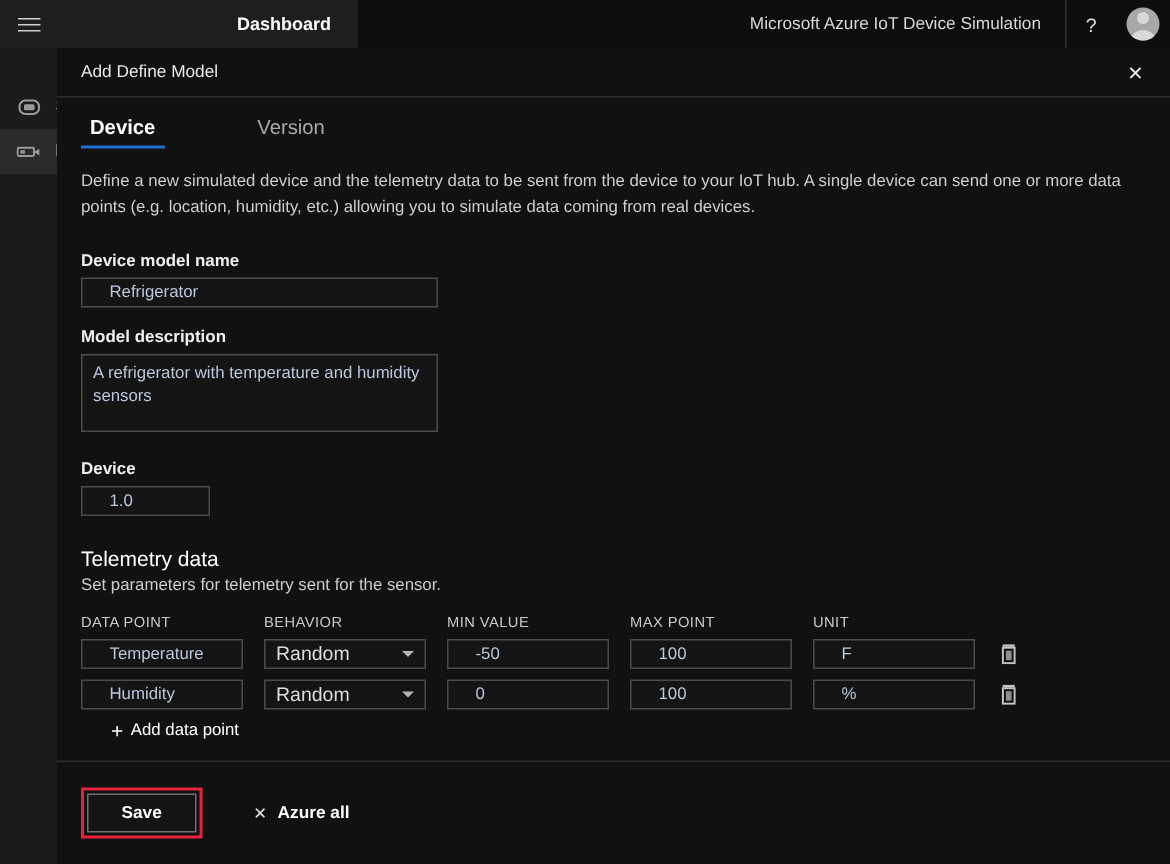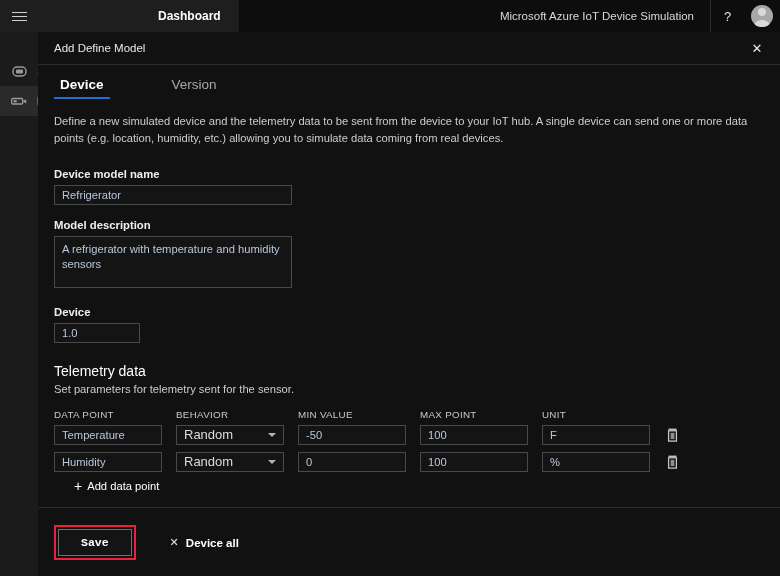--- a/index.html
+++ b/index.html
@@ -158,21 +158,21 @@
   .fld-label {
     font-size: 11.3px; color: #efefef; font-weight: bold;
     margin-bottom: 5px;
   }
   .txt-input {
     background: #141414;
     border: 1px solid #4a4a4a;
     color: #b9c7dd;
     font-size: 11.2px;
     font-family: "Liberation Sans", sans-serif;
-    padding: 4px 7px;
+    padding: 4px 18px;
     height: 20px;
     line-height: 12px;
     outline: none;
   }
   .txt-area {
     background: #141414;
     border: 1px solid #4a4a4a;
     color: #b9c7dd;
     font-size: 11.2px;
     font-family: "Liberation Sans", sans-serif;
@@ -256,21 +256,21 @@
   .save-wrap {
     border: 2px solid #e8213d;
     padding: 2px;
     display: inline-block;
   }
   .save-btn {
     background: #141414;
     border: 1px solid #6f6f6f;
     color: #ffffff;
     font-size: 11.5px;
-    font-family: Liberation Mono, monospace;
+    font-family: Liberation Sans, sans-serif;
     font-weight: bold;
     padding: 6px 22px;
     cursor: pointer;
   }
   .clear-btn {
     display: flex; align-items: center;
     margin-left: 34px;
     color: #ffffff; font-size: 11.5px; font-weight: bold;
     cursor: pointer;
   }
@@ -438,19 +438,19 @@
 
     </div>
 
     <div class="dlg-foot">
       <div class="foot-inner">
         <span class="save-wrap">
           <button class="save-btn">Save</button>
         </span>
         <div class="clear-btn">
           <span class="clear-x">✕</span>
-          <span>Device all</span>
+          <span>Azure all</span>
         </div>
       </div>
     </div>
 
   </div>
 </div>
 
 </body></html>

